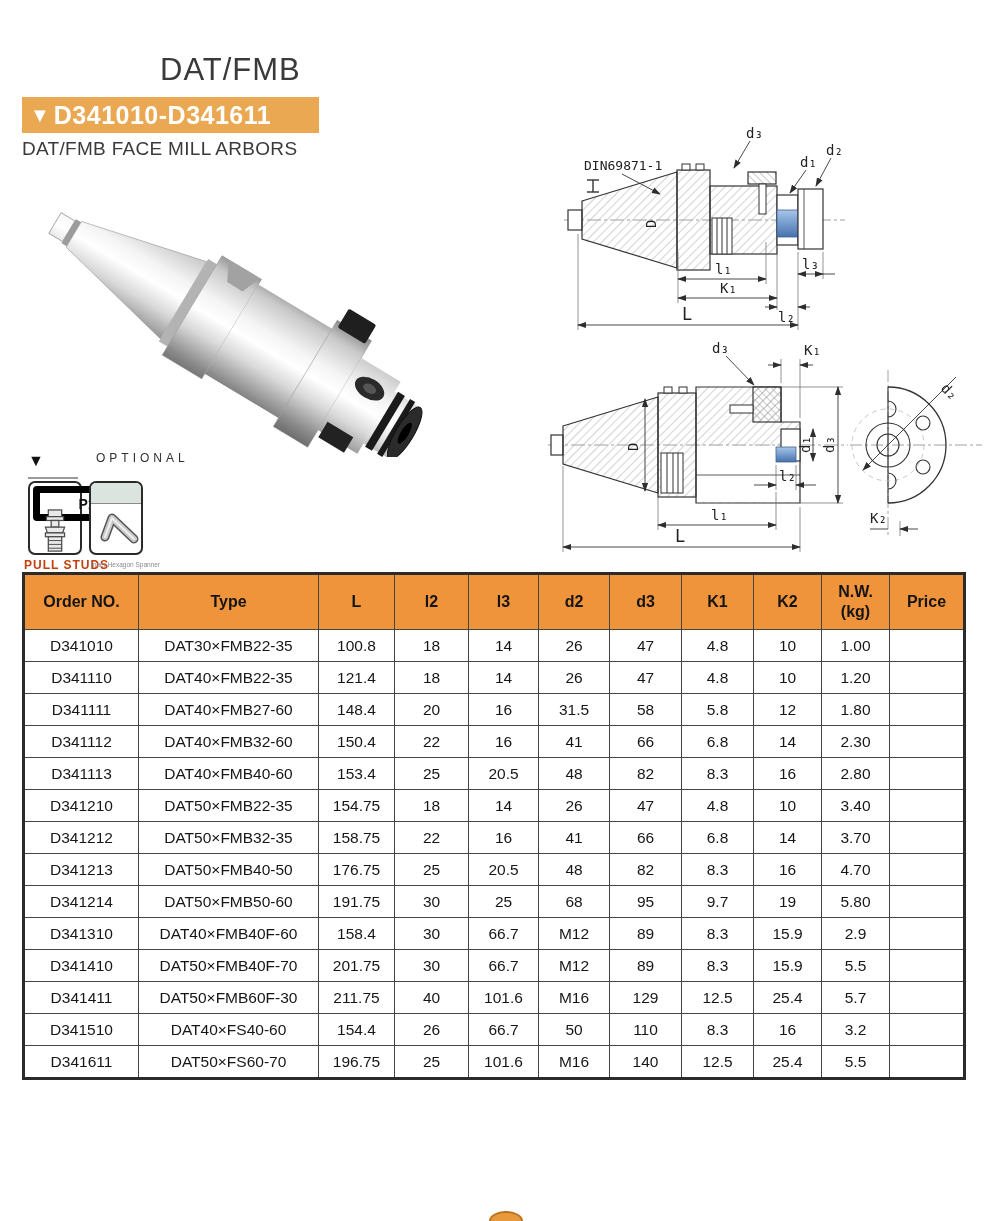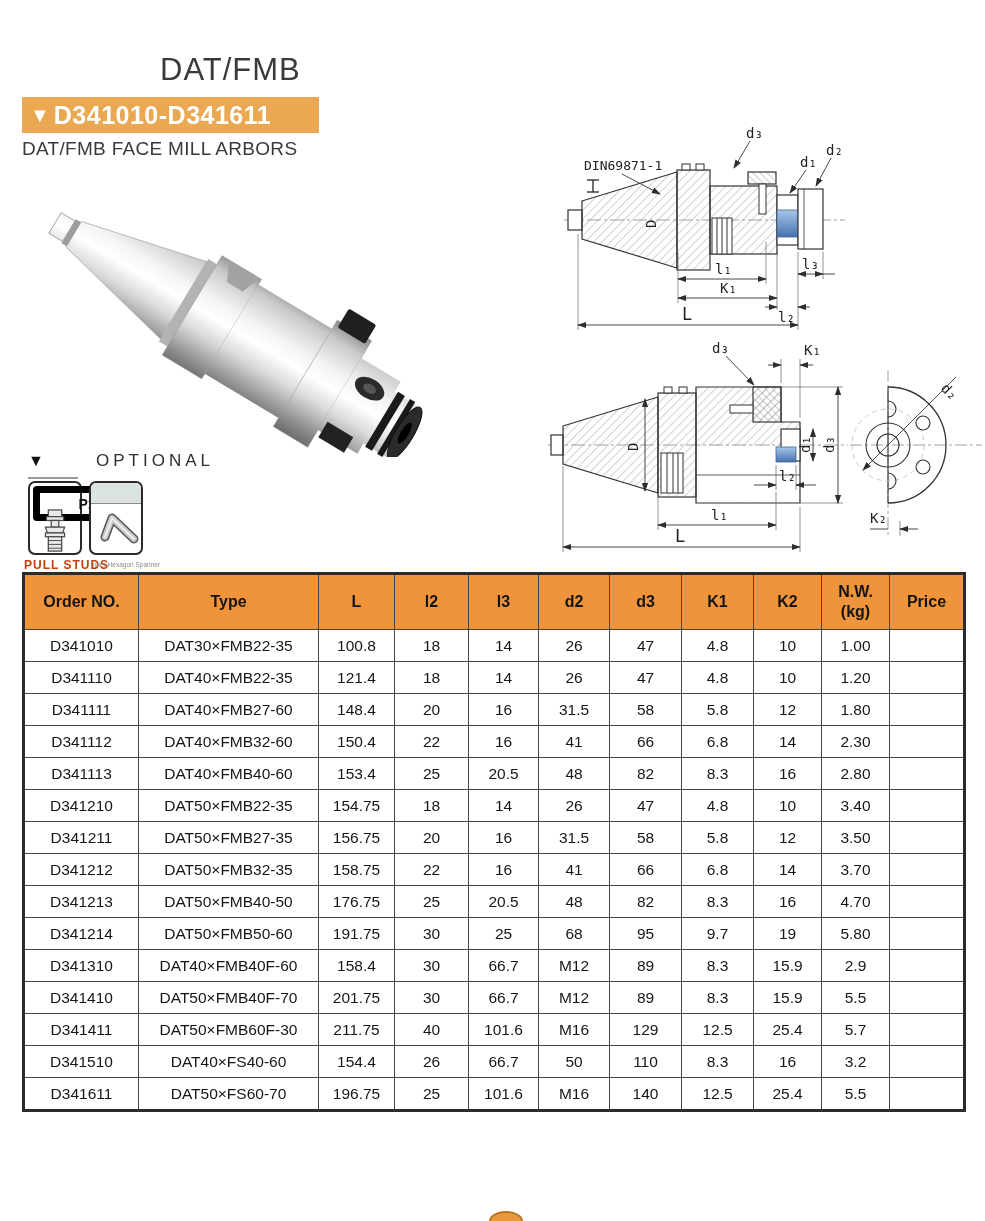--- a/index.html
+++ b/index.html
@@ -7,21 +7,21 @@
         font-family:"Liberation Sans",sans-serif;color:#1c1c1c;}
   .abs{position:absolute;}
 
   .title{left:160px;top:52px;font-size:31px;font-weight:400;color:#3a3a3a;letter-spacing:1px;}
   .banner{left:22px;top:97px;width:297px;height:36px;background:#E9A851;display:flex;align-items:center;}
   .banner .tri{color:#ffffff;font-size:20px;margin-left:8px;line-height:1;}
   .banner .rng{color:#ffffff;font-size:25px;font-weight:700;margin-left:4px;letter-spacing:0.5px;}
   .subtitle{left:22px;top:138px;font-size:19px;color:#3a3a3a;letter-spacing:0.3px;}
 
   .opt-marker{left:28px;top:452px;font-size:16px;color:#111;}
-  .opt-label{left:96px;top:451px;font-size:17px;color:#2f2f2f;letter-spacing:4px;}
+  .opt-label{left:96px;top:451px;font-size:12px;color:#2f2f2f;letter-spacing:4px;}
   .opt-underline{left:28px;top:477px;width:50px;height:2px;background:#9a9a9a;}
 
   .card{border:2px solid #2a2a2a;border-radius:7px;background:#fff;box-sizing:border-box;}
   .card1{left:28px;top:481px;width:54px;height:74px;}
   .card2{left:89px;top:481px;width:54px;height:74px;overflow:hidden;}
   .code-box{position:absolute;left:3px;top:3px;width:43px;height:21px;border:7px solid #000000;border-radius:4px;
             font-size:14px;font-weight:700;display:flex;align-items:center;justify-content:center;color:#111;padding-left:33px;}
   .card2-band{position:absolute;left:0;top:0;width:100%;height:20px;background:#dbe4de;border-bottom:1.5px solid #8a8a8a;
               border-radius:5px 5px 0 0;}
   .cap1{left:24px;top:558px;font-size:12px;font-weight:700;color:#c2410c;letter-spacing:1px;}
@@ -364,33 +364,20 @@
           <td>18</td>
           <td>14</td>
           <td>26</td>
           <td>47</td>
           <td>4.8</td>
           <td>10</td>
           <td>3.40</td>
           <td></td>
         </tr>
         <tr>
-          <td>D341211</td>
-          <td>DAT50×FMB27-35</td>
-          <td>156.75</td>
-          <td>20</td>
-          <td>16</td>
-          <td>31.5</td>
-          <td>58</td>
-          <td>5.8</td>
-          <td>12</td>
-          <td>3.50</td>
-          <td></td>
-        </tr>
-        <tr>
           <td>D341212</td>
           <td>DAT50×FMB32-35</td>
           <td>158.75</td>
           <td>22</td>
           <td>16</td>
           <td>41</td>
           <td>66</td>
           <td>6.8</td>
           <td>14</td>
           <td>3.70</td>

